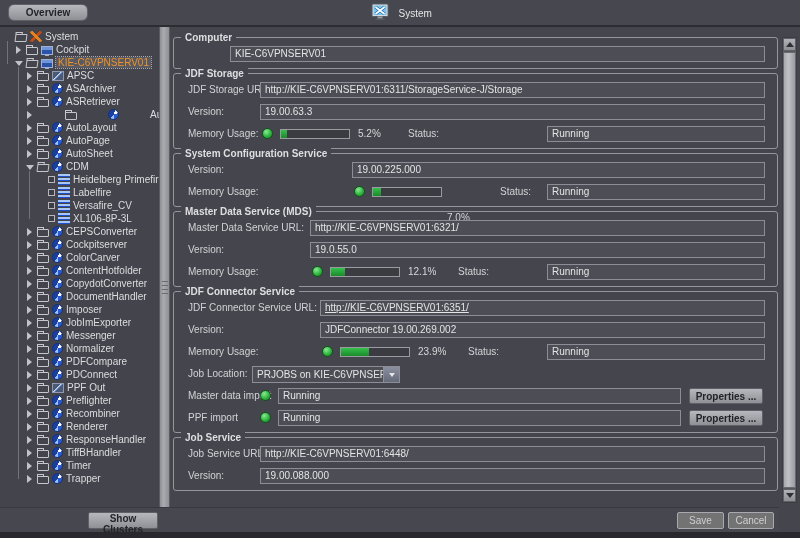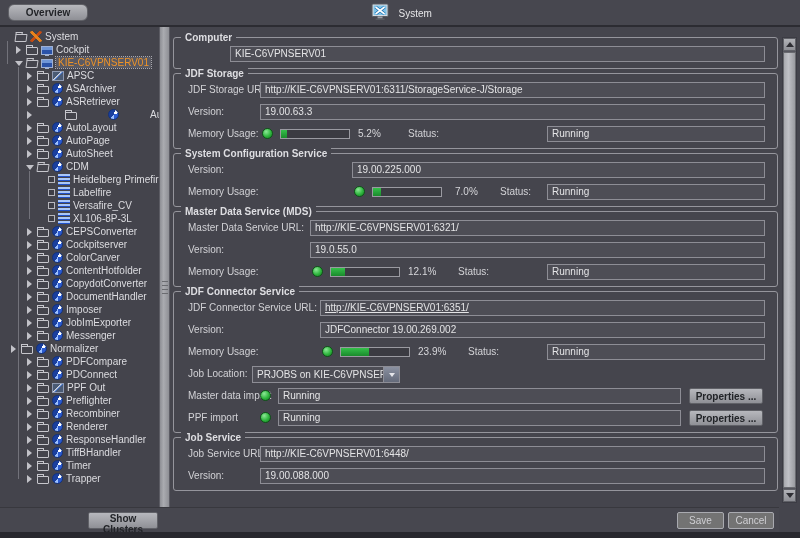--- a/index.html
+++ b/index.html
@@ -262,21 +262,21 @@
           <span class="folder"></span>
           <span class="ic ic-sphere"></span>
           <span class="tlabel">JobImExporter</span>
         </div>
         <div class="trow" style="padding-left: 26px;">
           <span class="exp col"></span>
           <span class="folder"></span>
           <span class="ic ic-sphere"></span>
           <span class="tlabel">Messenger</span>
         </div>
-        <div class="trow" style="padding-left: 10px;">
+        <div class="trow" style="padding-left: 26px;">
           <span class="exp col"></span>
           <span class="folder"></span>
           <span class="ic ic-sphere"></span>
           <span class="tlabel">Normalizer</span>
         </div>
         <div class="trow" style="padding-left: 26px;">
           <span class="exp col"></span>
           <span class="folder"></span>
           <span class="ic ic-sphere"></span>
           <span class="tlabel">PDFCompare</span>
@@ -379,21 +379,21 @@
           <div class="row">
             <span class="rlabel">Version:</span>
             <div class="field" style="left: 172px; right: 6px;">19.00.225.000</div>
           </div>
           <div class="row">
             <span class="rlabel">Memory Usage:</span>
             <span class="led" style="left: 174px;"></span>
             <div class="membar" style="left: 192px;">
               <div class="memfill" style="width: 11.9%;"></div>
             </div>
-            <span class="pct" style="left: 275px;">7.0%</span>
+            <span class="pct" style="left: 267px; margin-top: 26px;">7.0%</span>
             <span class="statlabel" style="left: 320px;">Status:</span>
             <div class="field statfield">Running</div>
           </div>
         </div>
         <div class="grp">
           <span class="grp-title">Master Data Service (MDS)</span>
           <div class="row">
             <span class="rlabel">Master Data Service URL:</span>
             <div class="field" style="left: 130px; right: 6px;">http://KIE-C6VPNSERV01:6321/</div>
           </div>

